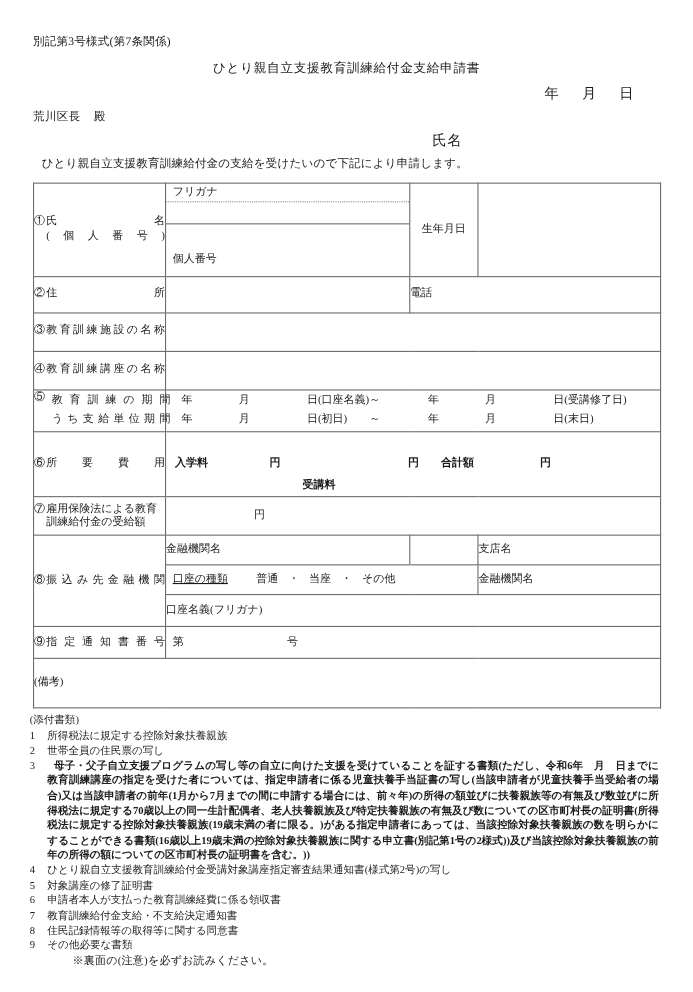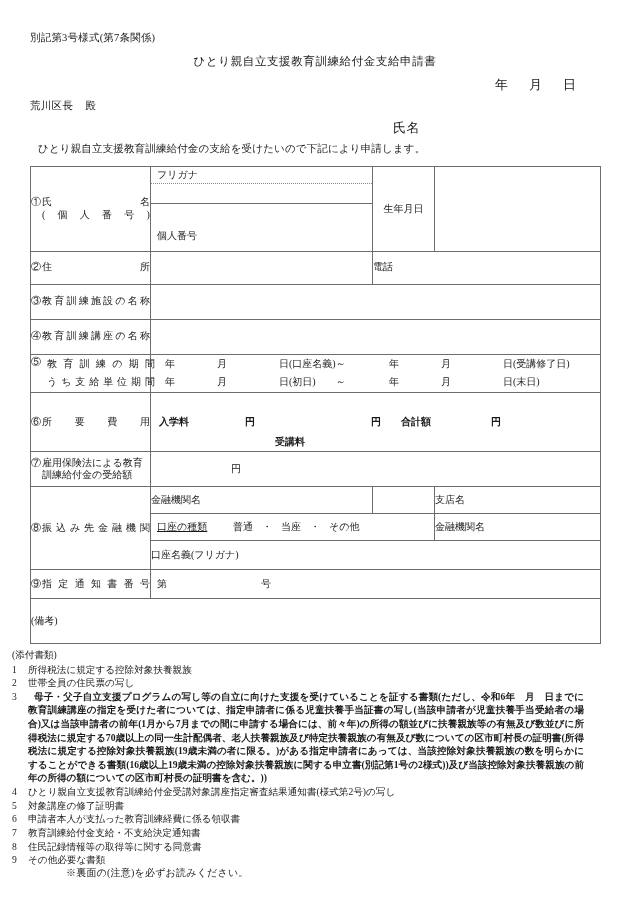--- a/index.html
+++ b/index.html
@@ -175,21 +175,21 @@
 
   .remarks {
     height: 44px;
     padding: 3px 6px;
     vertical-align: top;
   }
 
   
   .attach {
     position: absolute;
-    left: 12px;
+    left: 27px;
     top: 648px;
     width: 572px;
     font-size: 9.6px;
     line-height: 1.42;
   }
   .attach-title { margin-bottom: 1px; }
   .att-item {
     display: flex;
     align-items: flex-start;
     margin-bottom: 0px;

